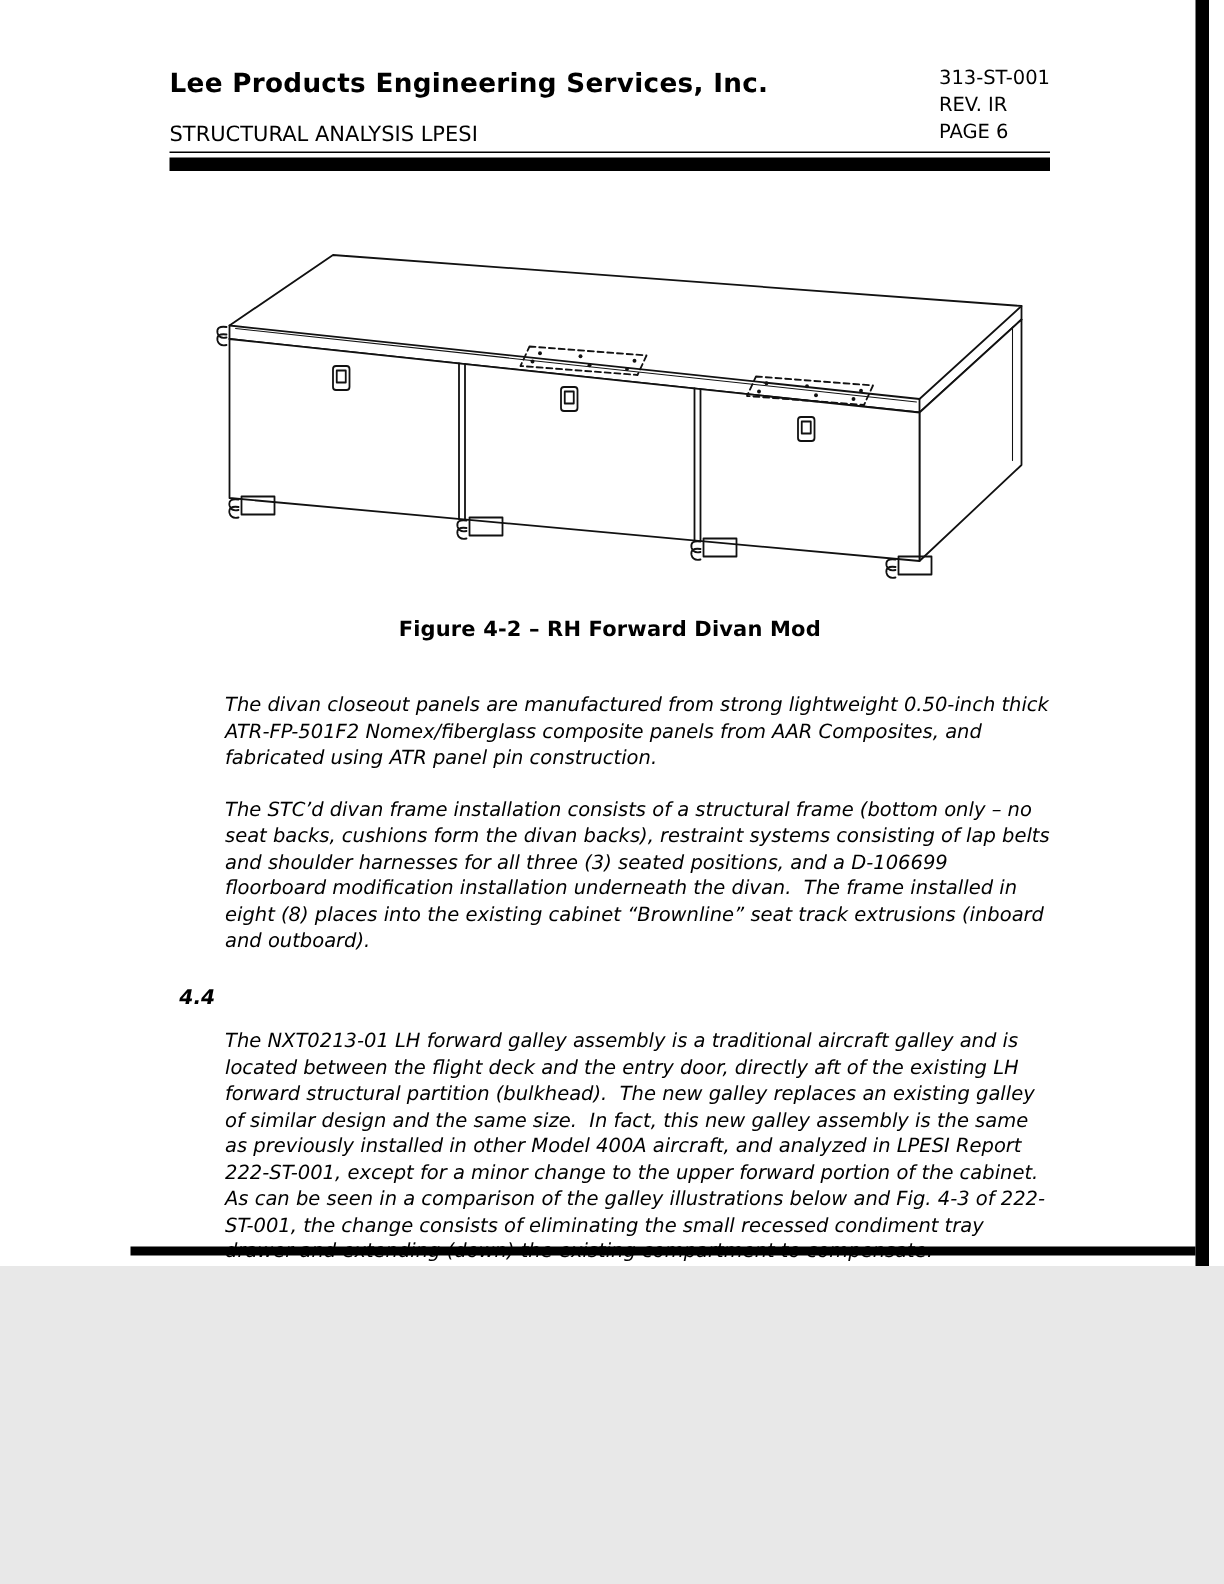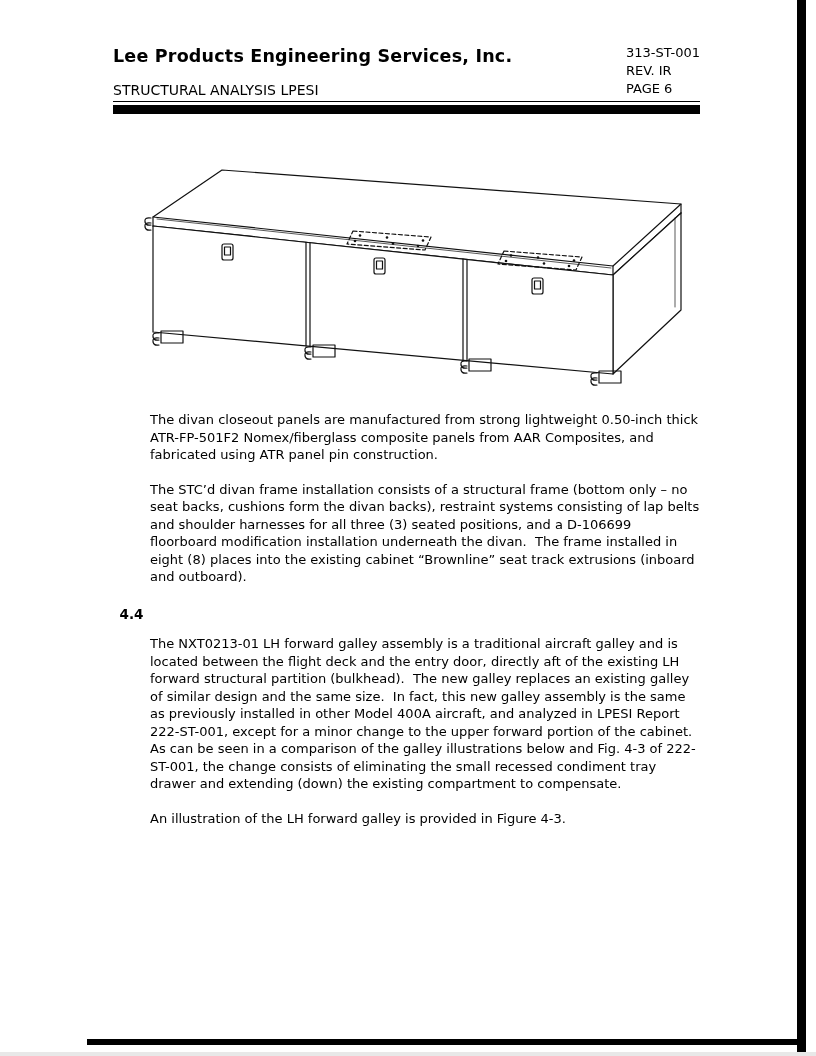--- a/index.html
+++ b/index.html
@@ -4,21 +4,21 @@
 <title>Structural Analysis Report — Page 5</title>
 <style>
   * { margin:0; padding:0; box-sizing:border-box; }
   html,body { background:#e8e8e8; }
   body {
     font-family:"DejaVu Sans","Liberation Sans",sans-serif;
     color:#000;
   }
   .page {
     position:relative;
-    width:816px; height:1052px;
+    width:816px; height:844px;
     background:#ffffff;
     overflow:hidden;
   }
   .scan-edge-right {
     position:absolute; top:0; right:10px; width:9px; height:1056px;
     background:#000;
   }
   .scan-edge-bottom {
     position:absolute; bottom:7px; left:87px; right:19px; height:6px;
     background:#000;
@@ -38,22 +38,22 @@
   .hdr-rule { border-top:1.5px solid #000; margin-top:3px; }
   .hdr-bar  { height:9px; background:#000; margin-top:3px; }
   
   .figure-block { margin-top:46px; text-align:center; }
   .figure-block svg { display:inline-block; }
   .figure-caption {
     margin-top:8px; font-size:14px; font-weight:bold; letter-spacing:.1px;
   }
   
   .body-text {
-    margin-top:7px; padding-left:37px;
-    font-size:13px; line-height:17.5px;
+    margin-top:34px; padding-left:37px;
+    font-size:13px; line-height:17.5px;font-style:italic;
   }
   .body-text p { margin-bottom:17px; white-space:pre-wrap; }
   .section-heading {
     display:flex; font-weight:bold; font-size:13.5px;
     margin:20px 0 12px -37px;
     text-align:center;
   }
   .section-heading .sec-num { width:37px; flex:0 0 37px; }
   .drawing { stroke:#111; fill:none; stroke-width:1.2; stroke-linejoin:round; stroke-linecap:round; }
 </style>
@@ -140,20 +140,21 @@
             <path d="M188,187 q-7,-1 -6,4 q1,4 6,3 M188,192 q-7,-1 -6,4 q1,4 6,3"></path>
             <rect x="346" y="199" width="22" height="12"></rect>
             <path d="M344,201 q-7,-1 -6,4 q1,4 6,3 M344,206 q-7,-1 -6,4 q1,4 6,3"></path>
             <rect x="476" y="211" width="22" height="12"></rect>
             <path d="M474,213 q-7,-1 -6,4 q1,4 6,3 M474,218 q-7,-1 -6,4 q1,4 6,3"></path>
           </g>
 
           <path d="M28,58 q-7,-1 -6,4 q1,4 6,3 M28,63 q-7,-1 -6,4 q1,4 6,3"></path>
         </g>
       </svg>
+      <div class="figure-caption">Figure 4-2 – RH Forward Divan Mod</div>
     </div>
 
     <div class="body-text">
       <p>The divan closeout panels are manufactured from strong lightweight 0.50-inch thick ATR-FP-501F2 Nomex/fiberglass composite panels from AAR Composites, and fabricated using ATR panel pin construction.</p>
       <p>The STC’d divan frame installation consists of a structural frame (bottom only – no seat backs, cushions form the divan backs), restraint systems consisting of lap belts and shoulder harnesses for all three (3) seated positions, and a D-106699 floorboard modification installation underneath the divan.  The frame installed in eight (8) places into the existing cabinet “Brownline” seat track extrusions (inboard and outboard).</p>
 
       <div class="section-heading">
         <span class="sec-num">4.4</span>
       </div>
 

